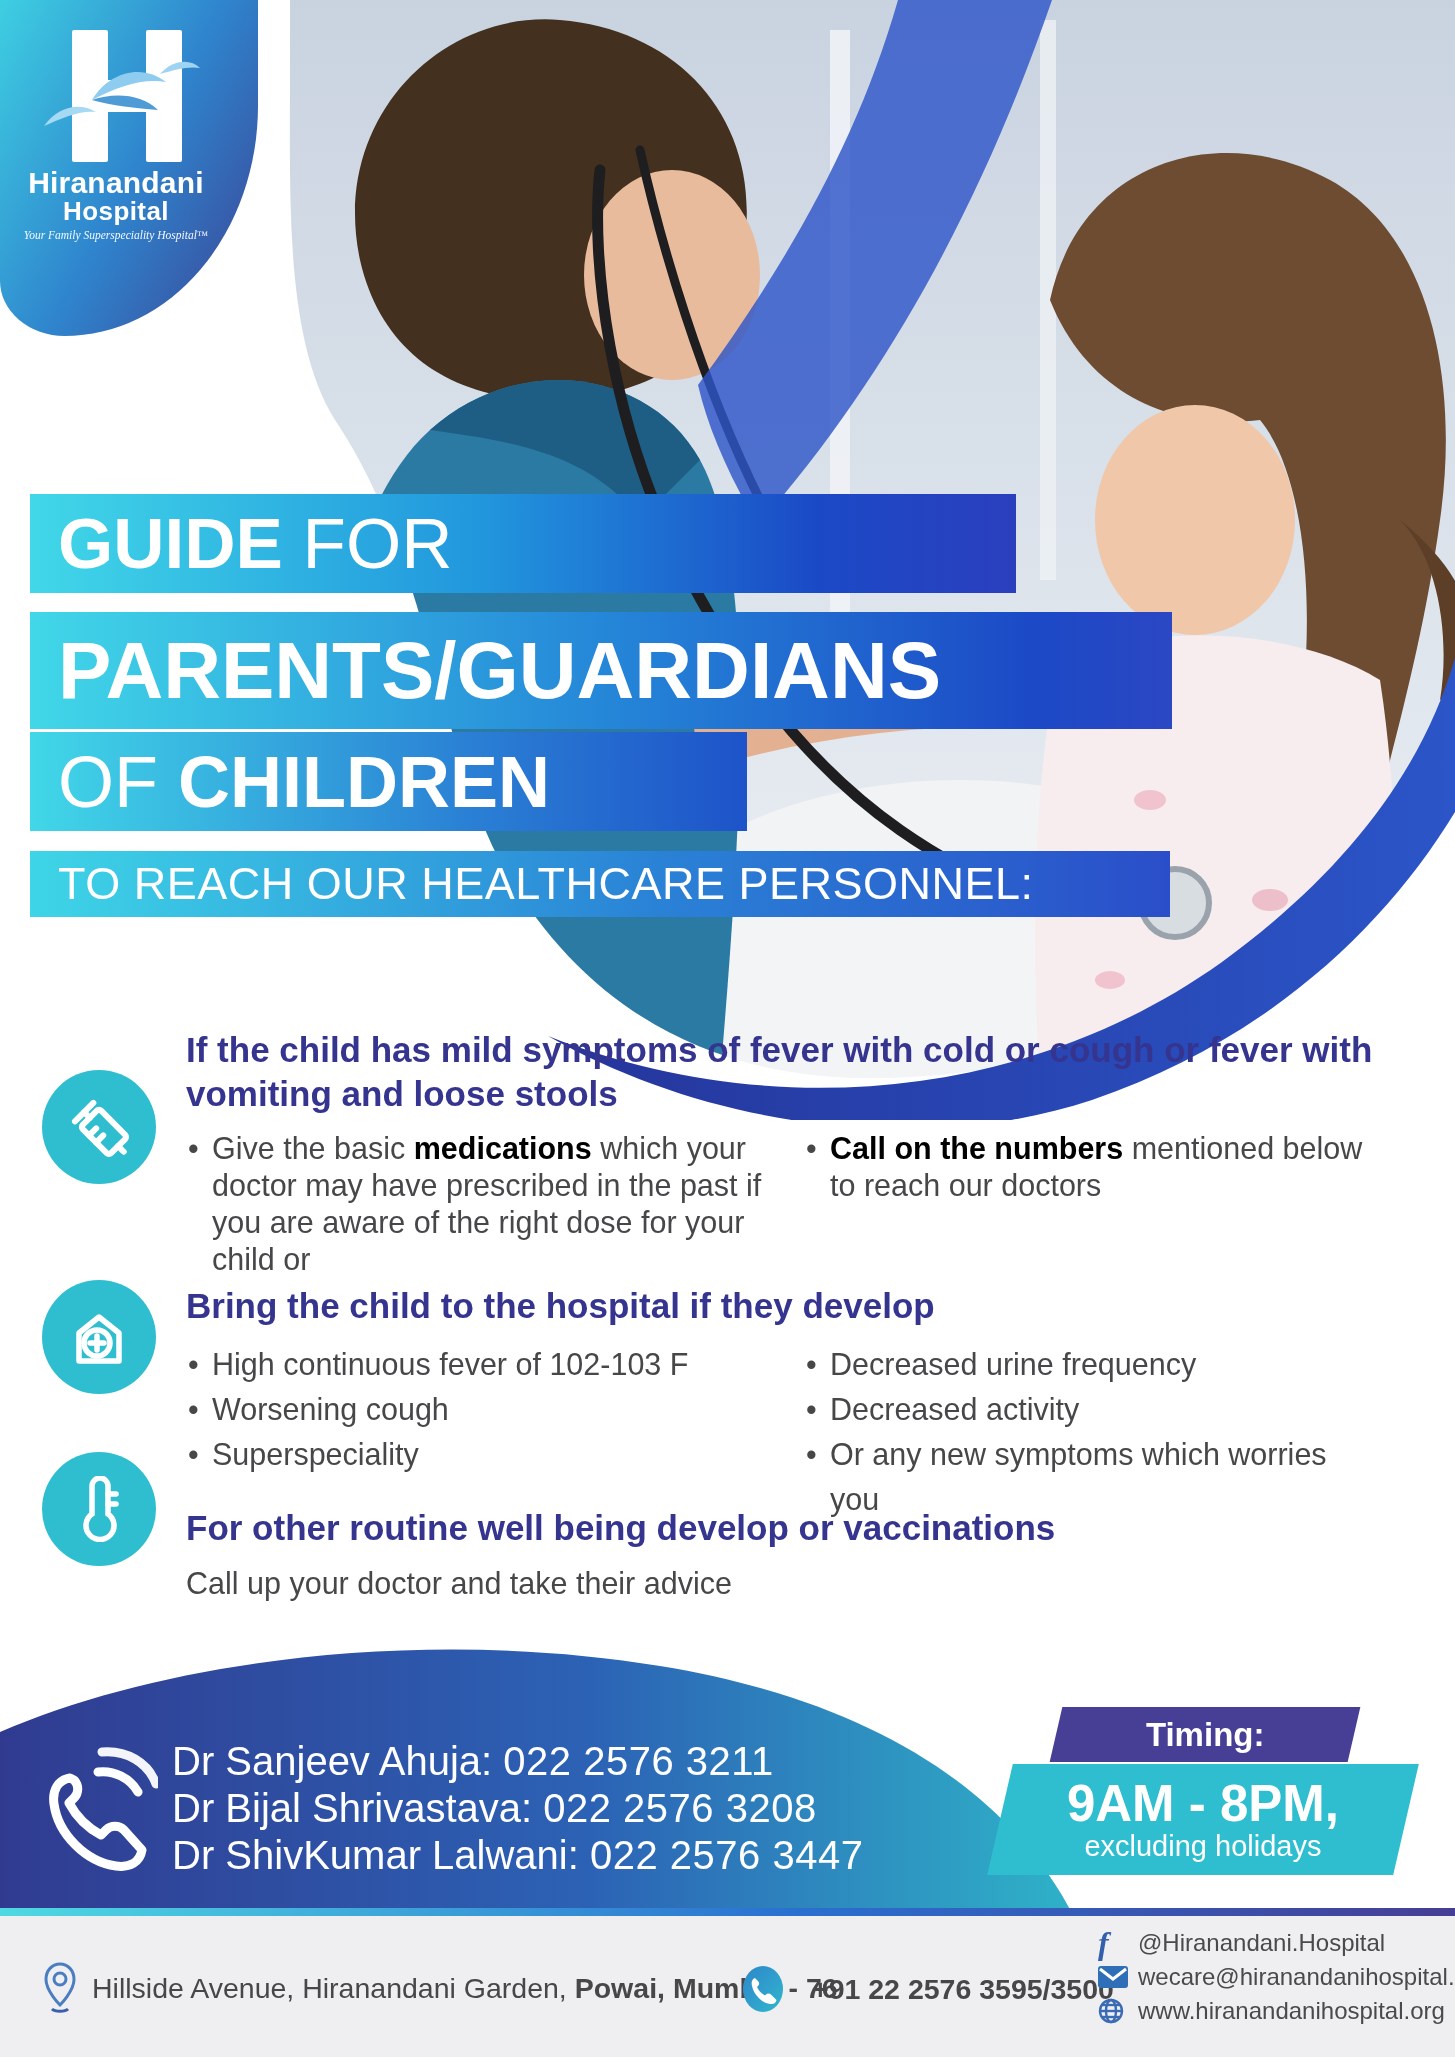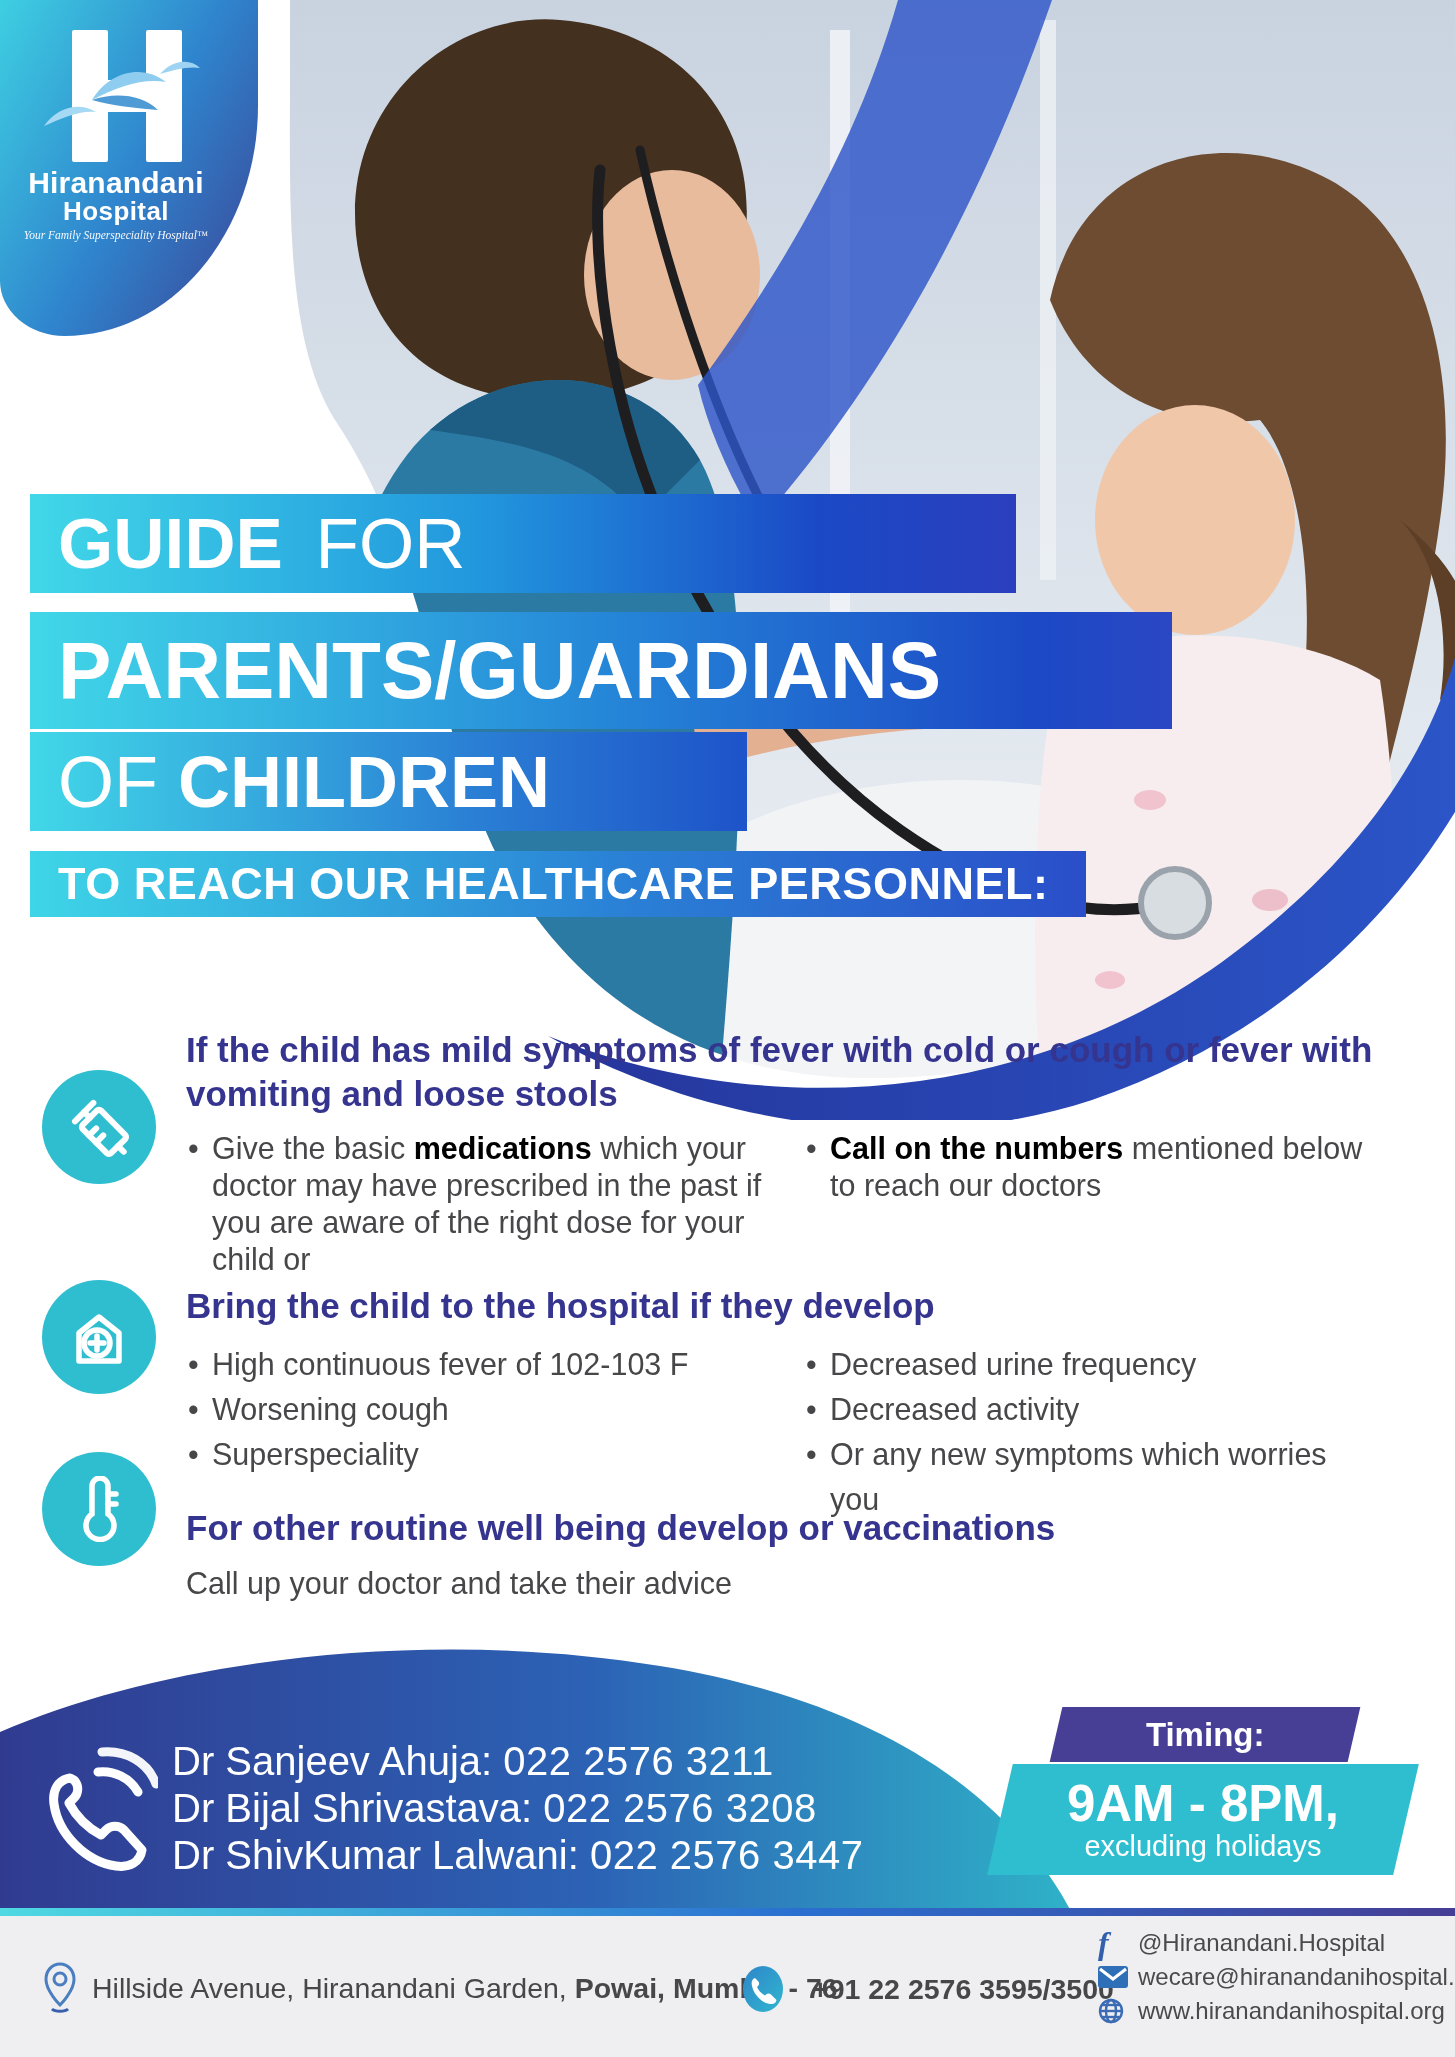--- a/index.html
+++ b/index.html
@@ -20,26 +20,26 @@
   .hmark .mid{position:absolute;left:54px;top:50px;width:46px;height:32px;background:#fff;}
   .hmark svg{position:absolute;left:-18px;top:18px;}
   .logo-name{font-size:30px;font-weight:800;line-height:30px;letter-spacing:.2px;margin-top:6px;}
   .logo-name2{font-size:26px;font-weight:800;line-height:27px;letter-spacing:.4px;}
   .logo-tag{font-family:"Liberation Serif",serif;font-style:italic;font-size:11.5px;margin-top:4px;opacity:.95;}
 
   
   .band{position:absolute;left:30px;display:flex;align-items:center;color:#fff;white-space:nowrap;}
   .band .pad{padding-left:28px;}
   .band1{top:494px;width:986px;height:99px;font-size:71px;
-    background:linear-gradient(90deg,#41d7e8 0%,#2196dd 46%,#1b49c6 80%,#2b3fbe 100%);gap:13px;}
+    background:linear-gradient(90deg,#41d7e8 0%,#2196dd 46%,#1b49c6 80%,#2b3fbe 100%);}
   .band2{top:612px;width:1142px;height:117px;font-size:80px;font-weight:800;
     background:linear-gradient(90deg,#41d7e8 0%,#2587d8 50%,#1c49c6 88%,#2b47c4 100%);}
   .band3{top:732px;width:717px;height:99px;font-size:72px;
     background:linear-gradient(90deg,#41d7e8 0%,#2a7fd4 62%,#1e53c9 100%);}
-  .band4{top:851px;width:1056px;height:66px;font-size:45px;font-weight:700;letter-spacing:.5px;
+  .band4{top:851px;width:1140px;height:66px;font-size:45px;font-weight:400;letter-spacing:.5px;
     background:linear-gradient(90deg,#3ed5e7 0%,#2a82d6 55%,#2a4ec9 100%);}
   .w900{font-weight:800;} .w300{font-weight:400;}
 
   
   .sec{position:absolute;left:0;width:1455px;}
   .sec .circle{position:absolute;left:42px;top:0;width:114px;height:114px;border-radius:50%;
     background:#2fbecf;display:flex;align-items:center;justify-content:center;}
   .sec .txt{position:absolute;left:186px;right:36px;}
   .sec h2{margin:0;font-size:35px;line-height:1.26;font-weight:700;color:#35348f;}
   .cols{display:flex;margin-top:14px;}

